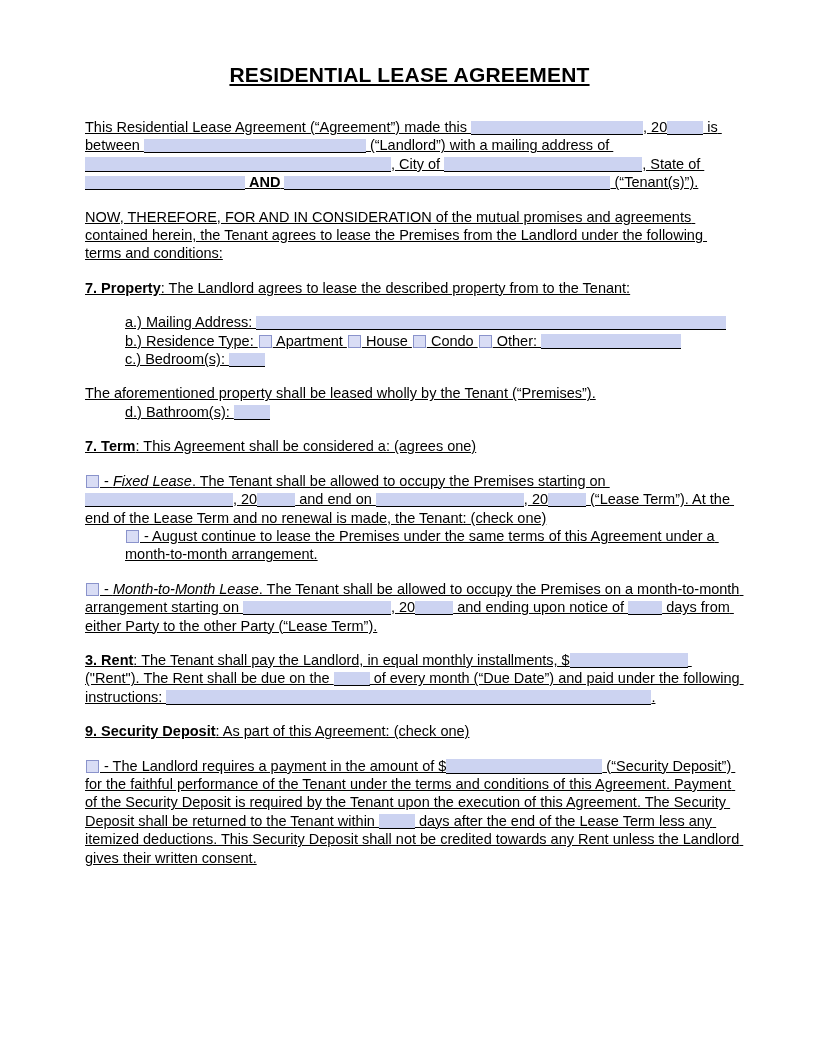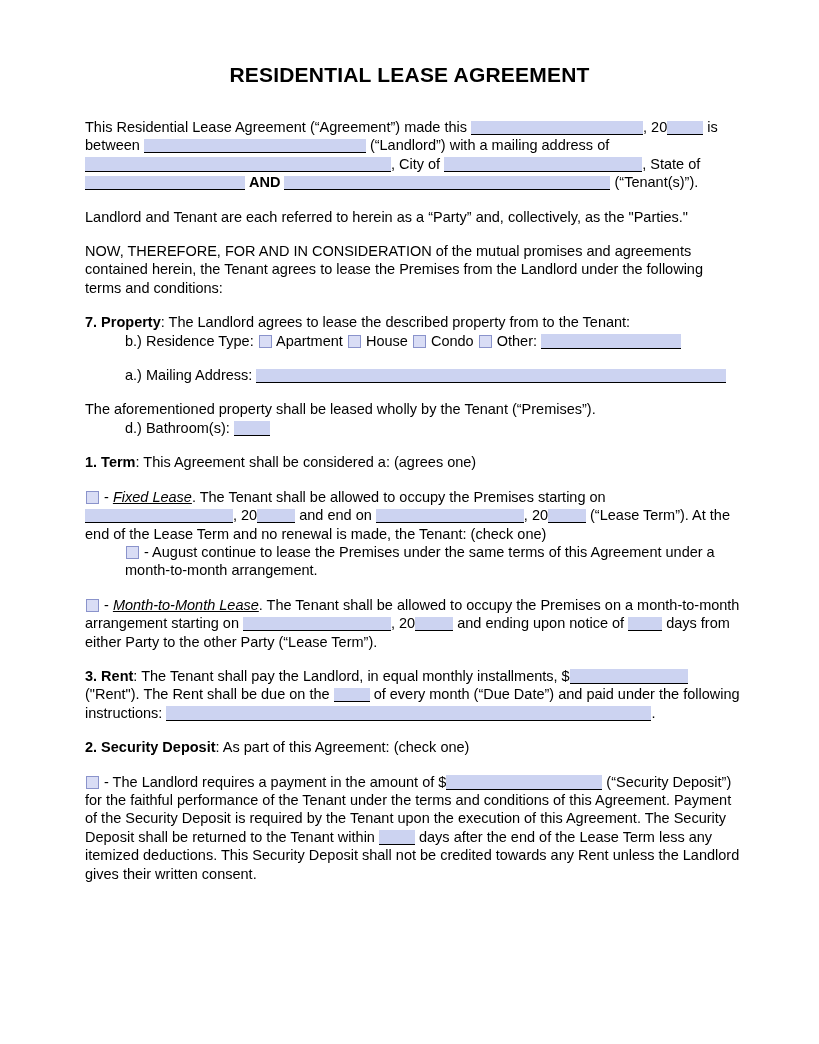--- a/index.html
+++ b/index.html
@@ -4,20 +4,21 @@
 <style>
   html,body { margin:0; padding:0; background:#ffffff; }
   .page {
     position:relative;
     width:819px; height:896px;
     background:#ffffff;
     font-family:"Liberation Sans", sans-serif;
     font-size:14.5px; line-height:18.4px;
     color:#000;
     overflow:hidden;
+    text-decoration:underline;
   }
   .title {
     margin:0; padding-top:62px;
     text-align:center;
     font-size:21px; line-height:26px;
     font-weight:bold; letter-spacing:0.2px;
   }
   .doc-body { width:656px; margin:30px 16px 0 85px; }
   .para { margin:16px 0 0 0; }
   .para.no-gap { margin-top:0; }
@@ -51,30 +52,30 @@
     font-size:14.5px;
   }
 </style>
 </head>
 <body>
 
 <div class="page">
   <h1 class="title">RESIDENTIAL LEASE AGREEMENT</h1>
   <div class="doc-body">
       <div class="para" style="margin-top: 0px;"><span class="t">This Residential Lease Agreement (“Agreement”) made this </span><span class="blank" style="width: 172px;"></span><span class="t">, 20</span><span class="blank" style="width: 36px;"></span><span class="t"> is between </span><span class="blank" style="width: 222px;"></span><span class="t"> (“Landlord”) with a mailing address of </span><span class="blank" style="width: 306px;"></span><span class="t">, City of </span><span class="blank" style="width: 198px;"></span><span class="t">, State of </span><span class="blank" style="width: 160px;"></span><span class="t"> </span><span class="t b">AND</span><span class="t"> </span><span class="blank" style="width: 326px;"></span><span class="t"> (“Tenant(s)”).</span></div>
-      <div class="para"><span class="t">Landlord and Tenant are each referred to herein as a “Party” and, collectively, as the "Parties."</span></div>
       <div class="para"><span class="t">NOW, THEREFORE, FOR AND IN CONSIDERATION of the mutual promises and agreements contained herein, the Tenant agrees to lease the Premises from the Landlord under the following terms and conditions:</span></div>
       <div class="para"><span class="t b">7. Property</span><span class="t">: The Landlord agrees to lease the described property from to the Tenant:</span></div>
+      <div class="para indent"><span class="t">a.) Mailing Address: </span><span class="blank" style="width: 470px;"></span></div>
       <div class="para no-gap indent"><span class="t">b.) Residence Type: </span><span class="checkbox"></span><span class="t"> Apartment </span><span class="checkbox"></span><span class="t"> House </span><span class="checkbox"></span><span class="t"> Condo </span><span class="checkbox"></span><span class="t"> Other: </span><span class="blank" style="width: 140px;"></span></div>
-      <div class="para indent"><span class="t">a.) Mailing Address: </span><span class="blank" style="width: 470px;"></span></div>
+      <div class="para no-gap indent"><span class="t">c.) Bedroom(s): </span><span class="blank" style="width: 36px;"></span></div>
       <div class="para"><span class="t">The aforementioned property shall be leased wholly by the Tenant (“Premises”).</span></div>
       <div class="para no-gap indent"><span class="t">d.) Bathroom(s): </span><span class="blank" style="width: 36px;"></span></div>
-      <div class="para"><span class="t b">1. Term</span><span class="t">: This Agreement shall be considered a: (agrees one)</span></div>
+      <div class="para"><span class="t b">7. Term</span><span class="t">: This Agreement shall be considered a: (agrees one)</span></div>
       <div class="para"><span class="checkbox"></span><span class="t"> - </span><span class="t iu">Fixed Lease</span><span class="t">. The Tenant shall be allowed to occupy the Premises starting on </span><span class="blank" style="width: 148px;"></span><span class="t">, 20</span><span class="blank" style="width: 38px;"></span><span class="t"> and end on </span><span class="blank" style="width: 148px;"></span><span class="t">, 20</span><span class="blank" style="width: 38px;"></span><span class="t"> (“Lease Term”). At the end of the Lease Term and no renewal is made, the Tenant: (check one)</span></div>
       <div class="para no-gap indent"><span class="checkbox"></span><span class="t"> - August continue to lease the Premises under the same terms of this Agreement under a month-to-month arrangement.</span></div>
       <div class="para"><span class="checkbox"></span><span class="t"> - </span><span class="t iu">Month-to-Month Lease</span><span class="t">. The Tenant shall be allowed to occupy the Premises on a month-to-month arrangement starting on </span><span class="blank" style="width: 148px;"></span><span class="t">, 20</span><span class="blank" style="width: 38px;"></span><span class="t"> and ending upon notice of </span><span class="blank" style="width: 34px;"></span><span class="t"> days from either Party to the other Party (“Lease Term”).</span></div>
       <div class="para"><span class="t b">3. Rent</span><span class="t">: The Tenant shall pay the Landlord, in equal monthly installments, $</span><span class="blank" style="width: 118px;"></span><span class="t"> ("Rent"). The Rent shall be due on the </span><span class="blank" style="width: 36px;"></span><span class="t"> of every month (“Due Date”) and paid under the following instructions: </span><span class="blank" style="width: 485px;"></span><span class="t">.</span></div>
-      <div class="para"><span class="t b">2. Security Deposit</span><span class="t">: As part of this Agreement: (check one)</span></div>
+      <div class="para"><span class="t b">9. Security Deposit</span><span class="t">: As part of this Agreement: (check one)</span></div>
       <div class="para"><span class="checkbox"></span><span class="t"> - The Landlord requires a payment in the amount of $</span><span class="blank" style="width: 156px;"></span><span class="t"> (“Security Deposit”) for the faithful performance of the Tenant under the terms and conditions of this Agreement. Payment of the Security Deposit is required by the Tenant upon the execution of this Agreement. The Security Deposit shall be returned to the Tenant within </span><span class="blank" style="width: 36px;"></span><span class="t"> days after the end of the Lease Term less any itemized deductions. This Security Deposit shall not be credited towards any Rent unless the Landlord gives their written consent.</span></div>
     </div>
   <div class="footer-logo"><span class="logo-free">free</span><span class="logo-forms">forms</span></div>
   <div class="page-num">Page 1 of 10</div>
 </div>
 
 </body></html>

